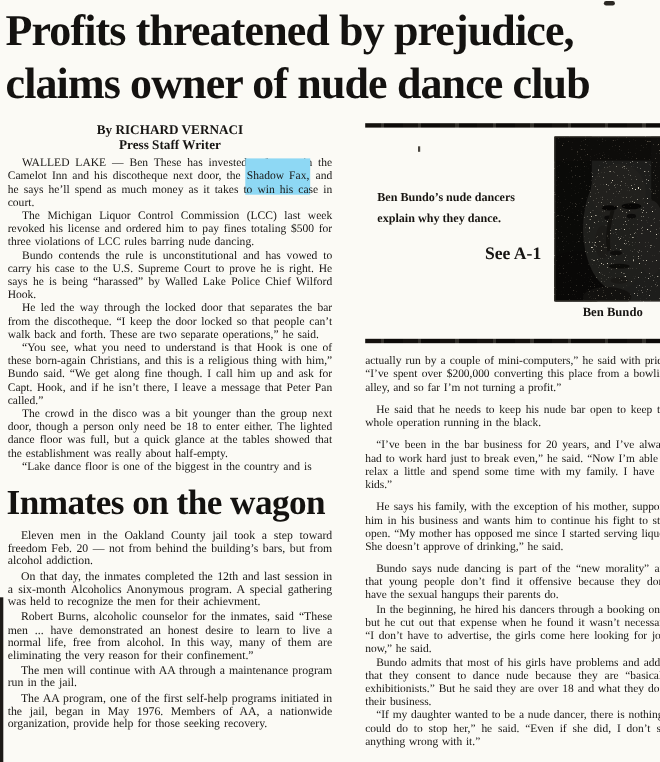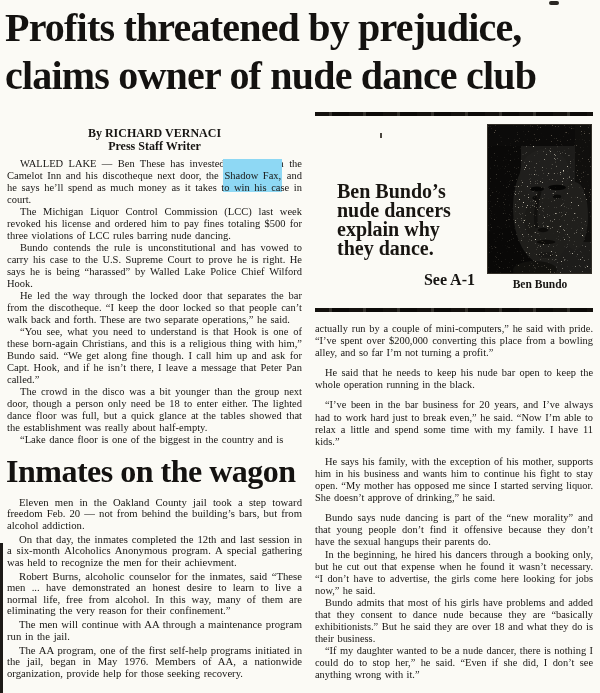--- a/index.html
+++ b/index.html
@@ -15,21 +15,21 @@
   }
   
   .headline{
     margin:0;padding:4px 6px 0 5px;
     font-size:40px;line-height:48px;
     font-weight:bold;letter-spacing:-0.8px;
     color:#141210;
   }
   .headline span{display:block;white-space:nowrap;}
   
-  .columns{display:flex;gap:13px;padding:0 7px;margin-top:12px;align-items:flex-end;}
+  .columns{display:flex;gap:30px;padding:0 7px;margin-top:12px;}
   .col-left{width:295px;flex:0 0 295px;}
   .col-right{width:278px;flex:0 0 278px;}
   
   .byline-block{text-align:center;font-weight:bold;font-size:12px;line-height:13px;margin-bottom:5px;}
   
   .col-left p.body{
     margin:0;font-size:10.5px;line-height:12px;
     text-align:justify;text-indent:13px;
     word-spacing:1px;
   }
@@ -45,21 +45,21 @@
     margin:0 0 2.5px;font-size:10.7px;line-height:11.5px;
     text-align:justify;text-indent:12px;word-spacing:1px;
   }
   
   .rule{
     height:4px;border:none;margin:0;
     background:repeating-linear-gradient(90deg,#14110e 0 14px,#33302b 14px 17px,#0c0a08 17px 34px);
   }
   .sidebar{display:flex;height:192px;}
   .teaser-wrap{flex:1;padding:54px 4px 0 10px;box-sizing:border-box;}
-  .teaser{margin:12px;font-size:20px;line-height:19px;font-weight:bold;color:#181511;}
+  .teaser{margin:1px;font-size:11px;line-height:19px;font-weight:bold;color:#181511;}
   .see-ref{margin:13px 8px 0 0;font-size:16px;font-weight:bold;text-align:right;}
   .photo-wrap{width:106px;flex:0 0 106px;padding-top:8px;text-align:center;}
   .photo-wrap svg{display:block;width:105px;height:150px;}
   .caption{font-size:11.5px;font-weight:bold;line-height:13px;padding-top:4px;text-align:center;}
   .rightcol-text{margin-top:11px;}
   .rightcol-text p{
     margin:0;font-size:10.4px;line-height:12.1px;
     text-align:justify;text-indent:10px;word-spacing:0.8px;
   }
   .rightcol-text p.no-indent{text-indent:0;}

